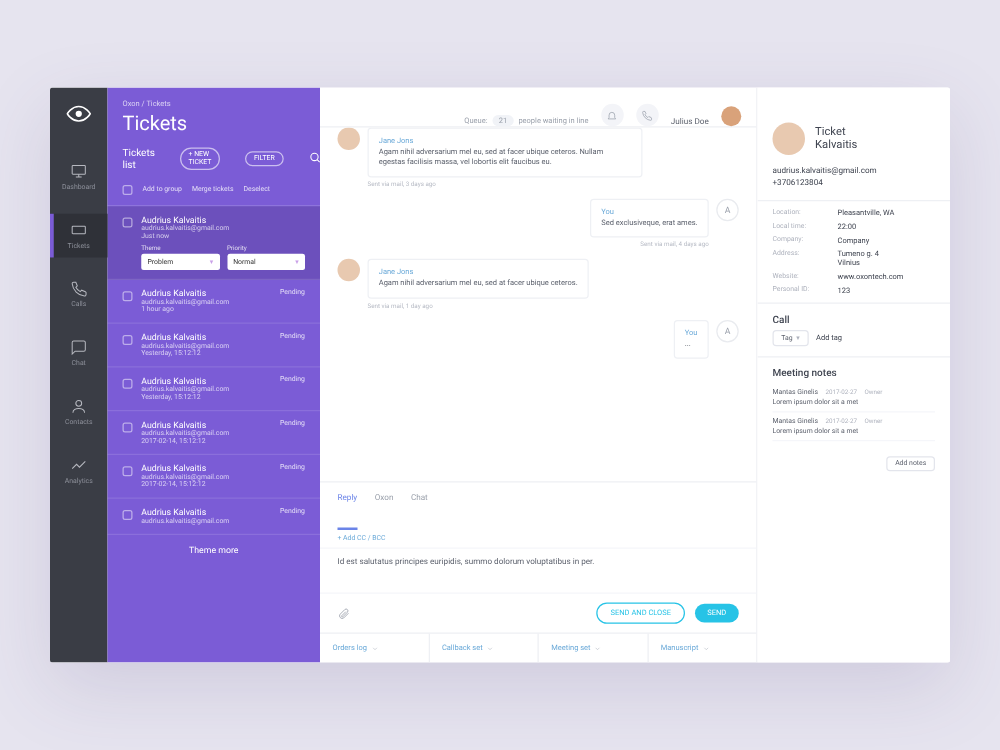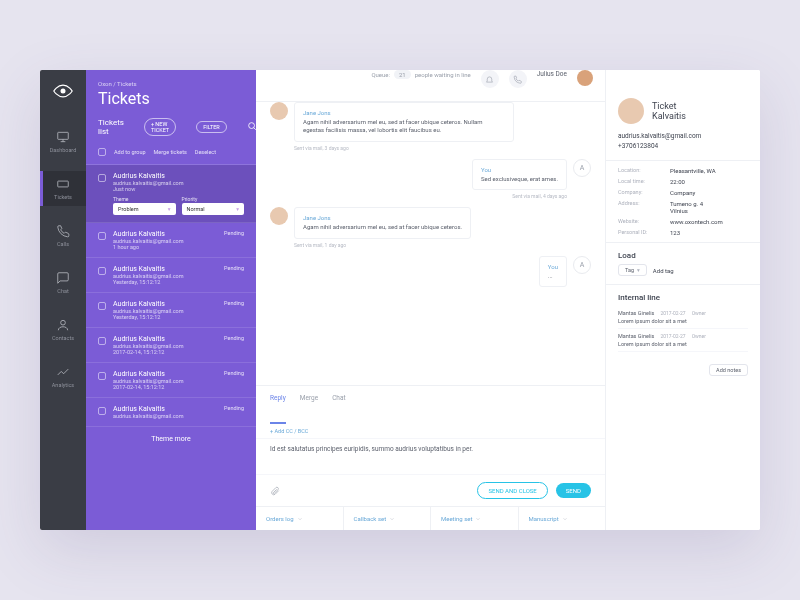--- a/index.html
+++ b/index.html
@@ -35,21 +35,21 @@
   .side .ticket .st{font-size:5.5px;opacity:.8;align-self:flex-start;}
   .side .ticket.sel{background:rgba(0,0,0,.12);}
   .side .selects{display:flex;gap:6px;margin-top:4px;}
   .side .selbox{flex:1;background:#fff;color:#333;border-radius:2px;padding:3px 5px;font-size:5.5px;display:flex;justify-content:space-between;align-items:center;}
   .side .selgroup{display:flex;flex-direction:column;gap:1px;flex:1;}
   .side .selgroup .lbl{font-size:5px;opacity:.8;}
   .side .loadmore{text-align:center;padding:8px;font-size:7px;cursor:pointer;}
   
   .main{flex:1;display:flex;min-width:0;}
   .conv{flex:1;display:flex;flex-direction:column;min-width:0;border-right:1px solid #eef0f4;}
-  .topbar{height:32px;border-bottom:1px solid #eef0f4;display:flex;align-items:flex-start;padding:0 12px;gap:10px;font-size:6px;color:#9aa0ab;}
+  .topbar{height:32px;border-bottom:1px solid #eef0f4;display:flex;align-items:flex-end;padding:0 12px;gap:10px;font-size:6px;color:#9aa0ab;}
   .topbar .queue{margin-left:auto;display:flex;align-items:center;gap:4px;}
   .topbar .badge{background:#f1f3f7;border-radius:8px;padding:1px 5px;font-size:6px;}
   .topbar .icbtn{width:18px;height:18px;border-radius:50%;background:#f3f4f8;display:flex;align-items:center;justify-content:center;}
   .topbar .icbtn svg{width:9px;height:9px;stroke:#9aa0ab;fill:none;stroke-width:1.6;}
   .topbar .avatar{width:16px;height:16px;border-radius:50%;background:#d9a27a;}
   .topbar .user{font-size:6.5px;color:#5a5f6b;}
   .convtitle{font-size:8.5px;color:#3f4450;padding:10px 14px 6px;}
   .thread{flex:1;overflow:hidden;padding:0 14px;display:flex;flex-direction:column;gap:8px;}
   .msg{display:flex;gap:6px;font-size:6px;}
   .msg.in .av{width:18px;height:18px;border-radius:50%;background:#e8c9b0;flex-shrink:0;}
@@ -315,25 +315,25 @@
                 <div class="txt">...</div>
               </div>
           </div>
           <div class="av">A</div>
         </div>
       </div>
 
       <div class="compose">
         <div class="ctabs">
           <div class="tab active">Reply</div>
-          <div class="tab">Merge</div>
+          <div class="tab">Oxon</div>
           <div class="tab">Chat</div>
         </div>
         <div class="addcc">+ Add CC / BCC</div>
-        <div class="editor">Id est salutatus principes euripidis, summo audrius voluptatibus in per.</div>
+        <div class="editor">Id est salutatus principes euripidis, summo dolorum voluptatibus in per.</div>
         <div class="cactions">
           <div class="attach"><svg viewBox="0 0 24 24">
                 <path d="M21 11l-9 9a5 5 0 0 1-7-7l9-9a3 3 0 0 1 5 5l-9 9a1.5 1.5 0 0 1-2-2l8-8"></path>
               </svg></div>
           <div class="spacer"></div>
           <div class="btn outline">SEND AND CLOSE</div>
           <div class="btn fill">SEND</div>
         </div>
         <div class="quick">
           <div class="q">
@@ -393,29 +393,29 @@
           </div>
         <div class="row">
             <div class="k">Website:</div>
             <div class="v">www.oxontech.com</div>
           </div>
         <div class="row">
             <div class="k">Personal ID:</div>
             <div class="v">123</div>
           </div>
       </div>
-      <h3>Load</h3>
+      <h3>Call</h3>
       <div class="tagrow">
         <div class="tagchip">
             <span>Tag</span>
             <span style="color:#aeb2bd">▾</span>
           </div>
         <span class="addlink">Add tag</span>
       </div>
-      <h3>Internal line</h3>
+      <h3>Meeting notes</h3>
       <div class="notes">
         <div class="note">
           <div class="h">
               <span class="a">Mantas Ginelis</span>
               <span>2017-02-27</span>
               <span>Owner</span>
             </div>
           <div class="b">Lorem ipsum dolor sit a met</div>
         </div>
         <div class="note">

